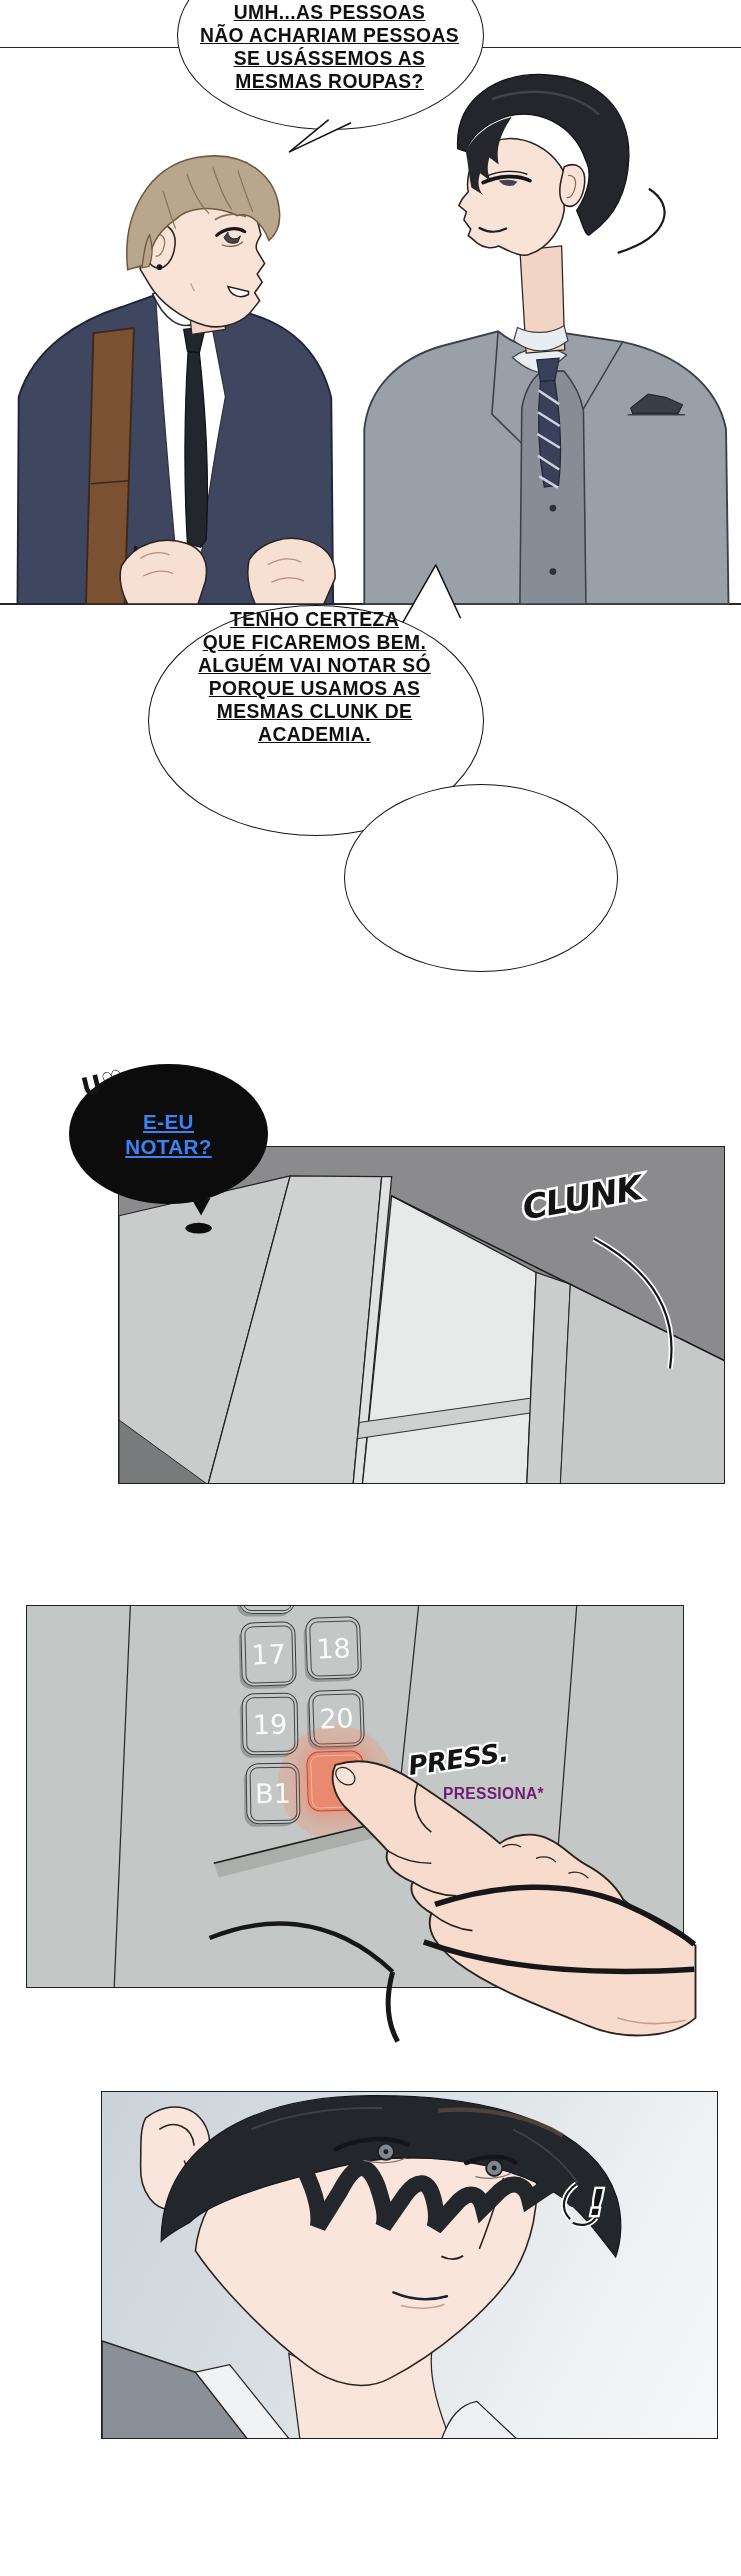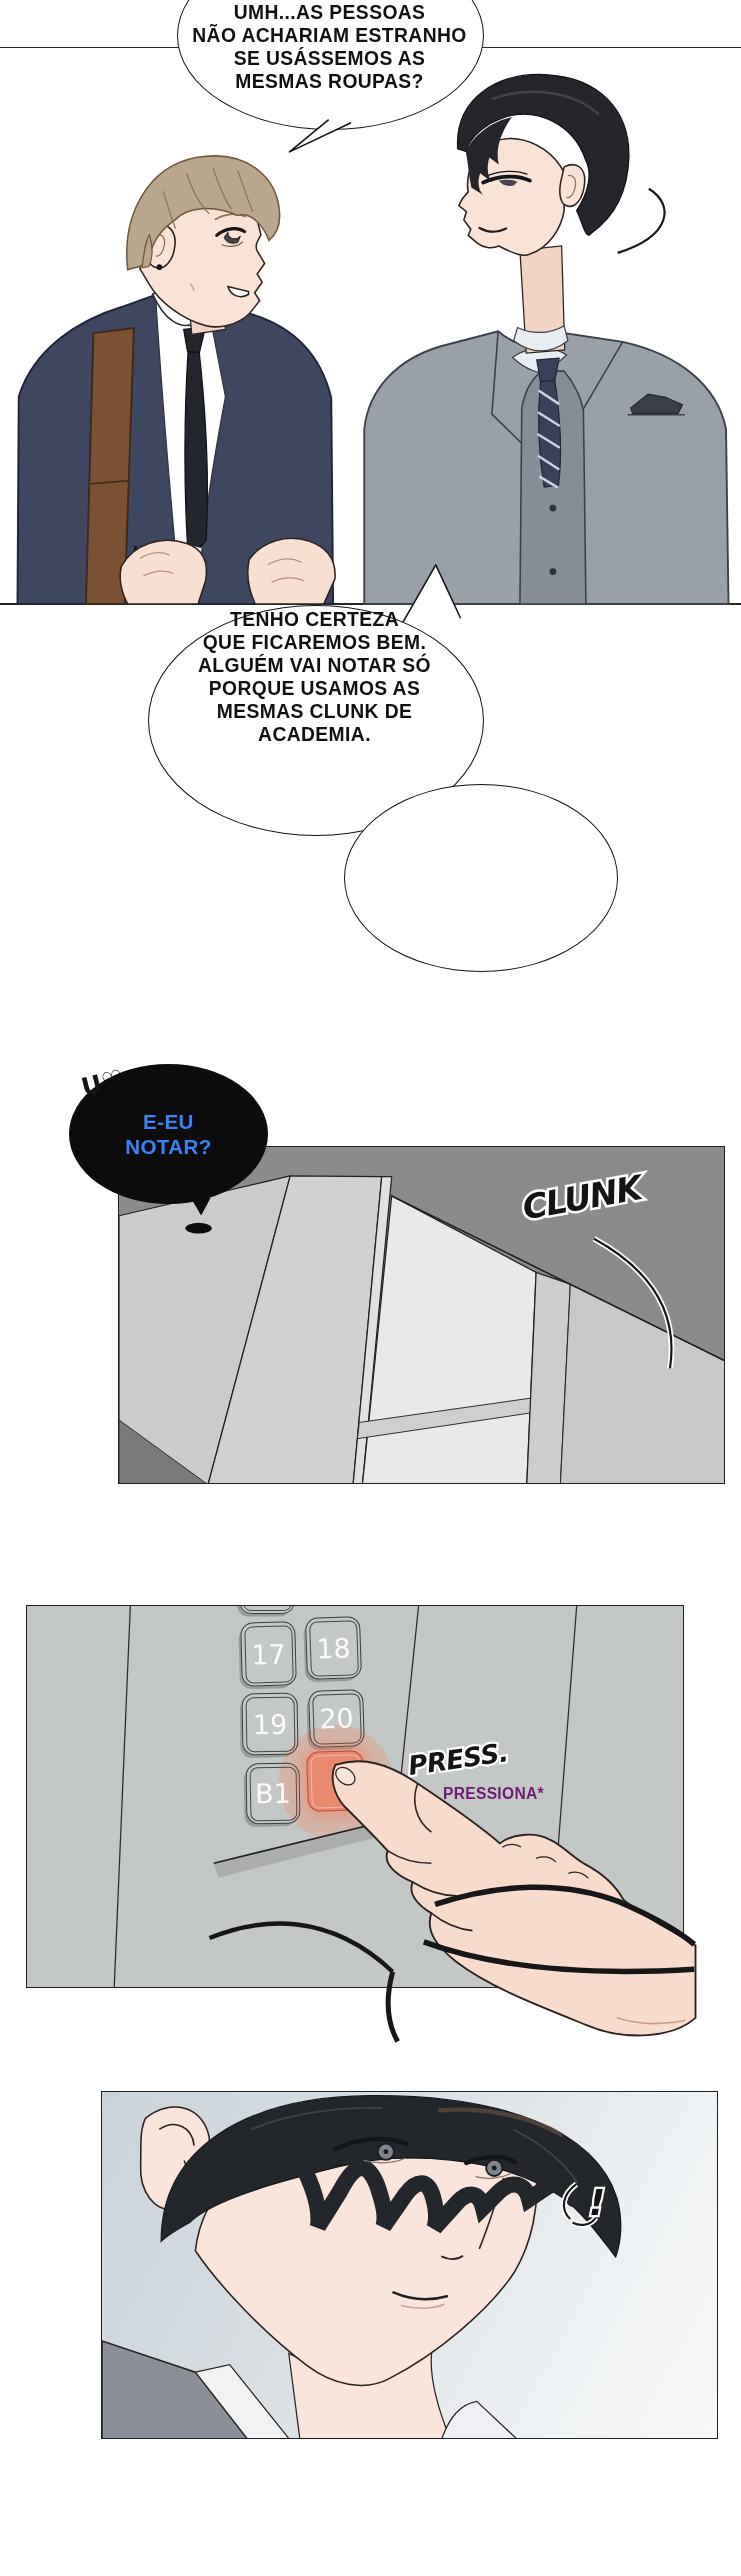--- a/index.html
+++ b/index.html
@@ -5,21 +5,21 @@
   html,body{margin:0;padding:0;background:#ffffff;}
   .page{position:relative;width:741px;height:2576px;background:#ffffff;overflow:hidden;
         font-family:"Liberation Sans",sans-serif;}
   
   .rule{position:absolute;left:0;width:741px;background:#262626;}
   .panel{position:absolute;box-sizing:border-box;border:1.9px solid #1f1f1f;overflow:hidden;}
   
   .ellipse{position:absolute;background:#ffffff;border:1.9px solid #141414;border-radius:50%;}
   .bubble-text{position:absolute;text-align:center;font-weight:bold;color:#101010;
                font-size:19.3px;line-height:23px;letter-spacing:0.4px;}
-  .bubble-text .line{display:block;white-space:nowrap;}
+  .bubble-text .line{display:block;white-space:nowrap;text-decoration:underline;}
   .black-ellipse{position:absolute;background:#0c0c0c;border-radius:50%;}
   svg{position:absolute;overflow:visible;}
   
   .btn{position:absolute;box-sizing:border-box;border:1.9px solid #393b3d;border-radius:12.5px;
        display:flex;align-items:center;justify-content:center;
        box-shadow:-3.1px 3.7px 0 -1.2px rgba(98,101,99,.45);}
   .btn::before{content:"";position:absolute;inset:2.5px;border:1.2px solid rgba(45,47,49,.85);
        border-radius:8px;}
   .btn-num{font-family:"DejaVu Sans",sans-serif;font-size:27px;color:#fbfbfb;font-weight:400;}
   .btn-pressed{border-color:#bf4a36;background:#e9896f;
@@ -127,21 +127,21 @@
       </g>
     </g>
   </svg>
 
   <div class="ellipse" style="left:177px;top:-59px;width:305px;height:187px;"></div>
   <svg style="left:274px;top:117px;" width="87" height="40" viewBox="0 0 140 64">
     <path d="M88,4 L25,56 L124,9" fill="#ffffff" stroke="#141414" stroke-width="2.5" stroke-linejoin="round"></path>
   </svg>
   <div class="bubble-text" style="left:183px;top:1.2px;width:293px;">
     <span class="line">UMH...AS PESSOAS</span>
-    <span class="line">NÃO ACHARIAM ESTRANHO</span>
+    <span class="line">NÃO ACHARIAM PESSOAS</span>
     <span class="line">SE USÁSSEMOS AS</span>
     <span class="line">MESMAS ROUPAS?</span>
   </div>
 
   <svg style="left:380px;top:559px;" width="93" height="72" viewBox="0 0 150 115">
     <path d="M35,105 L90,9 L130,95" fill="#ffffff" stroke="#141414" stroke-width="2.5" stroke-linejoin="round"></path>
   </svg>
   <div class="ellipse" style="left:148px;top:605px;width:334px;height:229px;"></div>
   <div class="bubble-text" style="left:168px;top:608px;width:293px;">
     <span class="line">TENHO CERTEZA</span>

